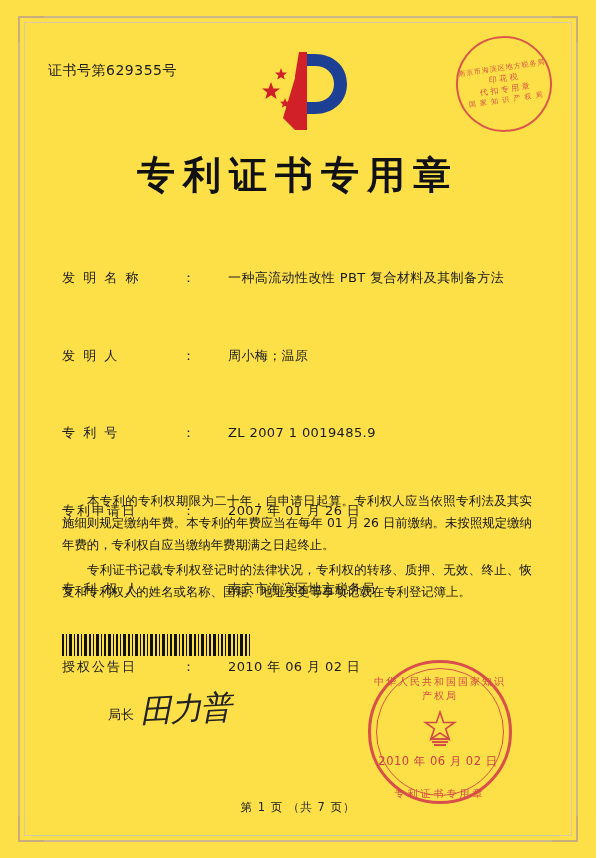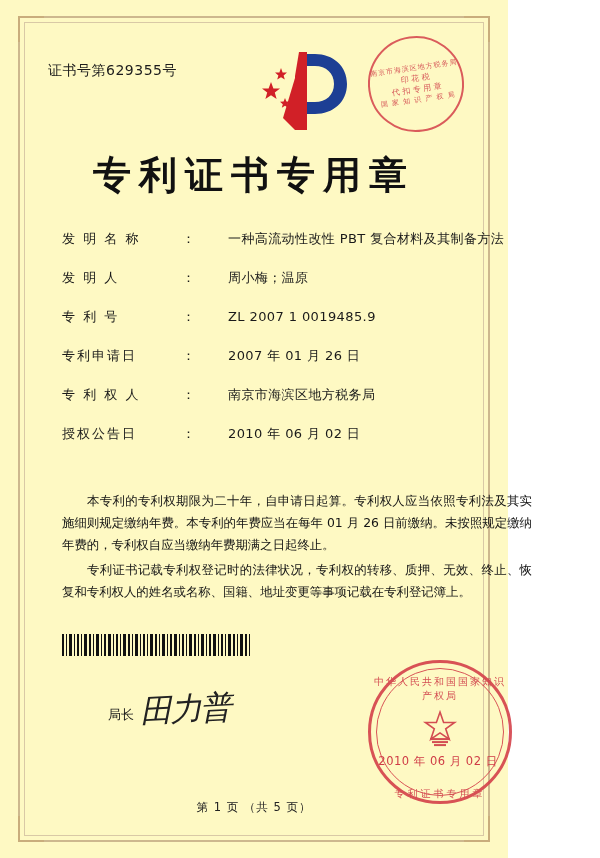--- a/index.html
+++ b/index.html
@@ -8,23 +8,23 @@
     background: #ffffff;
   }
   body {
     width: 600px;
     height: 858px;
     font-family: "Liberation Sans", sans-serif;
     overflow: hidden;
   }
   .page {
     position: relative;
-    width: 508px;
+    width: 596px;
     height: 858px;
-    background: #fef9c3;
+    background: #fde047;
     box-sizing: border-box;
   }
   
   .border-outer {
     position: absolute;
     left: 18px;
     top: 16px;
     right: 18px;
     bottom: 16px;
     border: 2px solid #cdb88e;
@@ -127,21 +127,21 @@
     align-items: baseline;
     margin-bottom: 21px;
     gap: 36px;
   }
   .field-label {
     width: 84px;
     flex: none;
     letter-spacing: 2px;
   }
   .field-colon { width: 10px; flex: none; }
-  .field-value { flex: 1; letter-spacing: 0.4px; }
+  .field-value { flex: 1; letter-spacing: 0.4px; margin-top: 39px; }
 
   .body-text {
     position: absolute;
     left: 62px;
     top: 490px;
     width: 470px;
     font-family: "DejaVu Sans", sans-serif;
     font-size: 12.4px;
     line-height: 22px;
     color: #141414;
@@ -380,15 +380,15 @@
     <svg class="emblem" viewBox="0 0 46 46">
       <polygon points="23,4 26.6,14.4 37.6,14.4 28.7,20.8 32.2,31.2 23,24.8 13.8,31.2 17.3,20.8 8.4,14.4 19.4,14.4" fill="none" stroke="#cf3b46" stroke-width="1.6"></polygon>
       <rect x="13" y="30" width="20" height="2" fill="#cf3b46"></rect>
       <rect x="15" y="33" width="16" height="2" fill="#cf3b46"></rect>
       <rect x="17" y="36" width="12" height="2" fill="#cf3b46"></rect>
     </svg>
     <div class="seal-bottom-text">专利证书专用章</div>
   </div>
   <div class="seal-date">2010 年 06 月 02 日</div>
 
-  <div class="footer">第 1 页 （共 5 页）</div>
+  <div class="footer">第 1 页 （共 7 页）</div>
 
 </div>
 
 </body></html>

